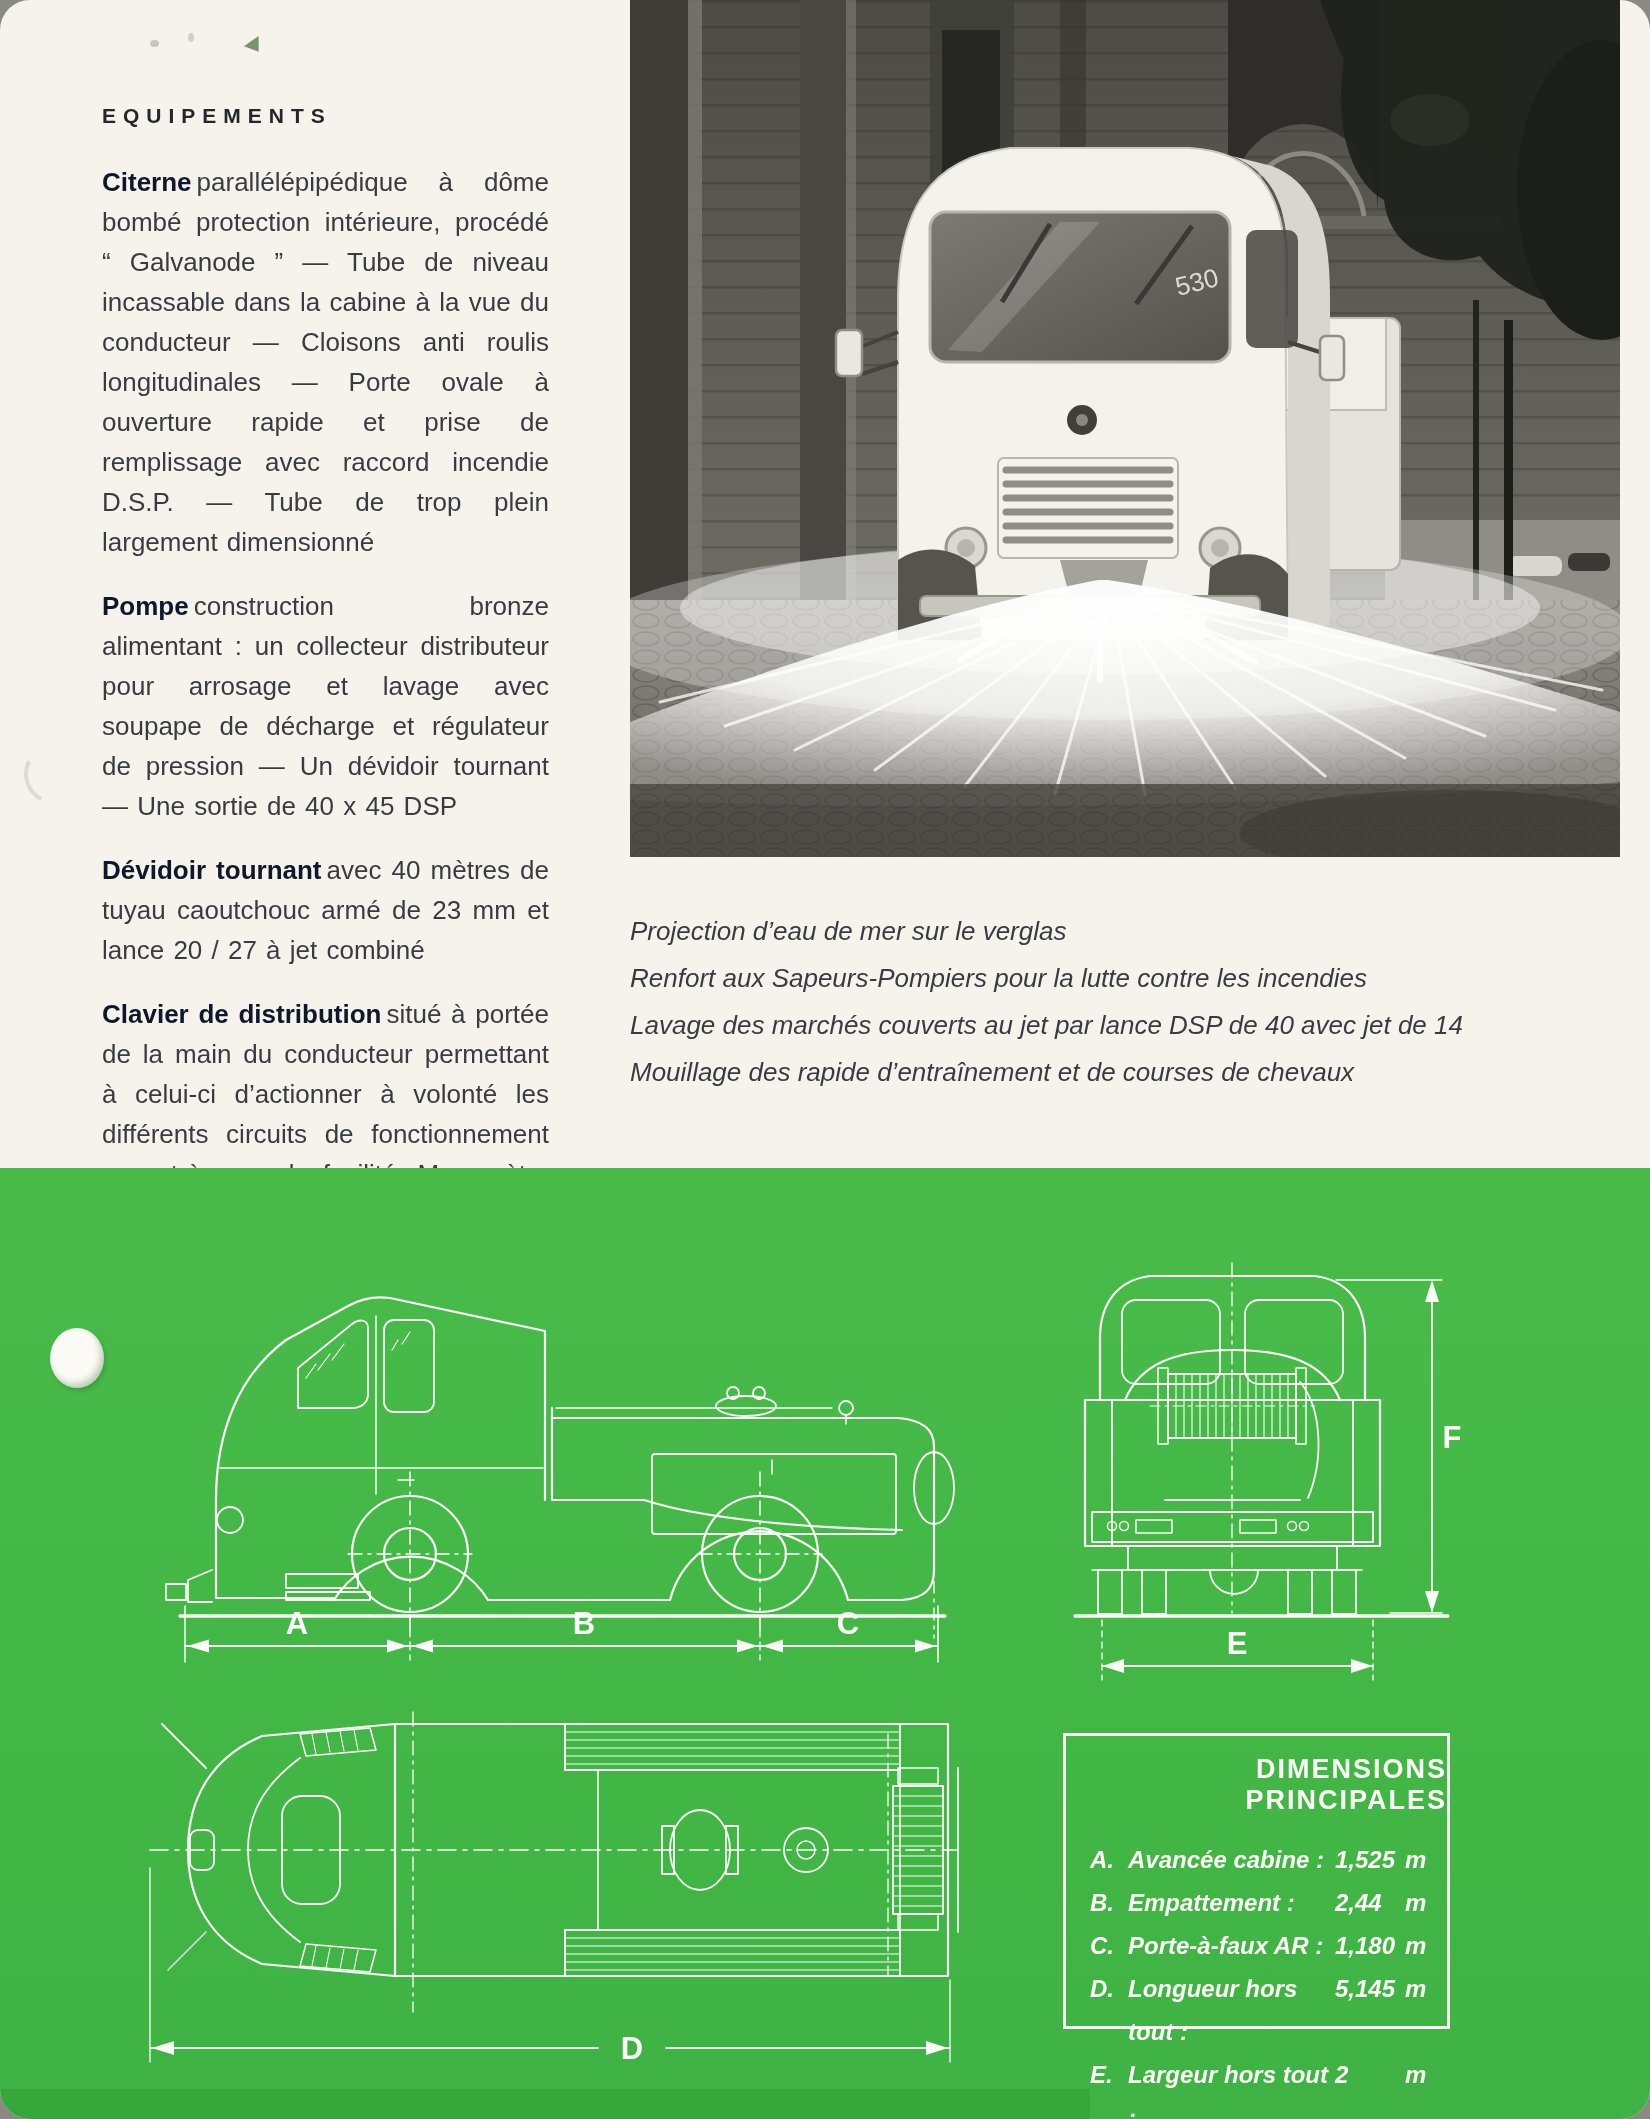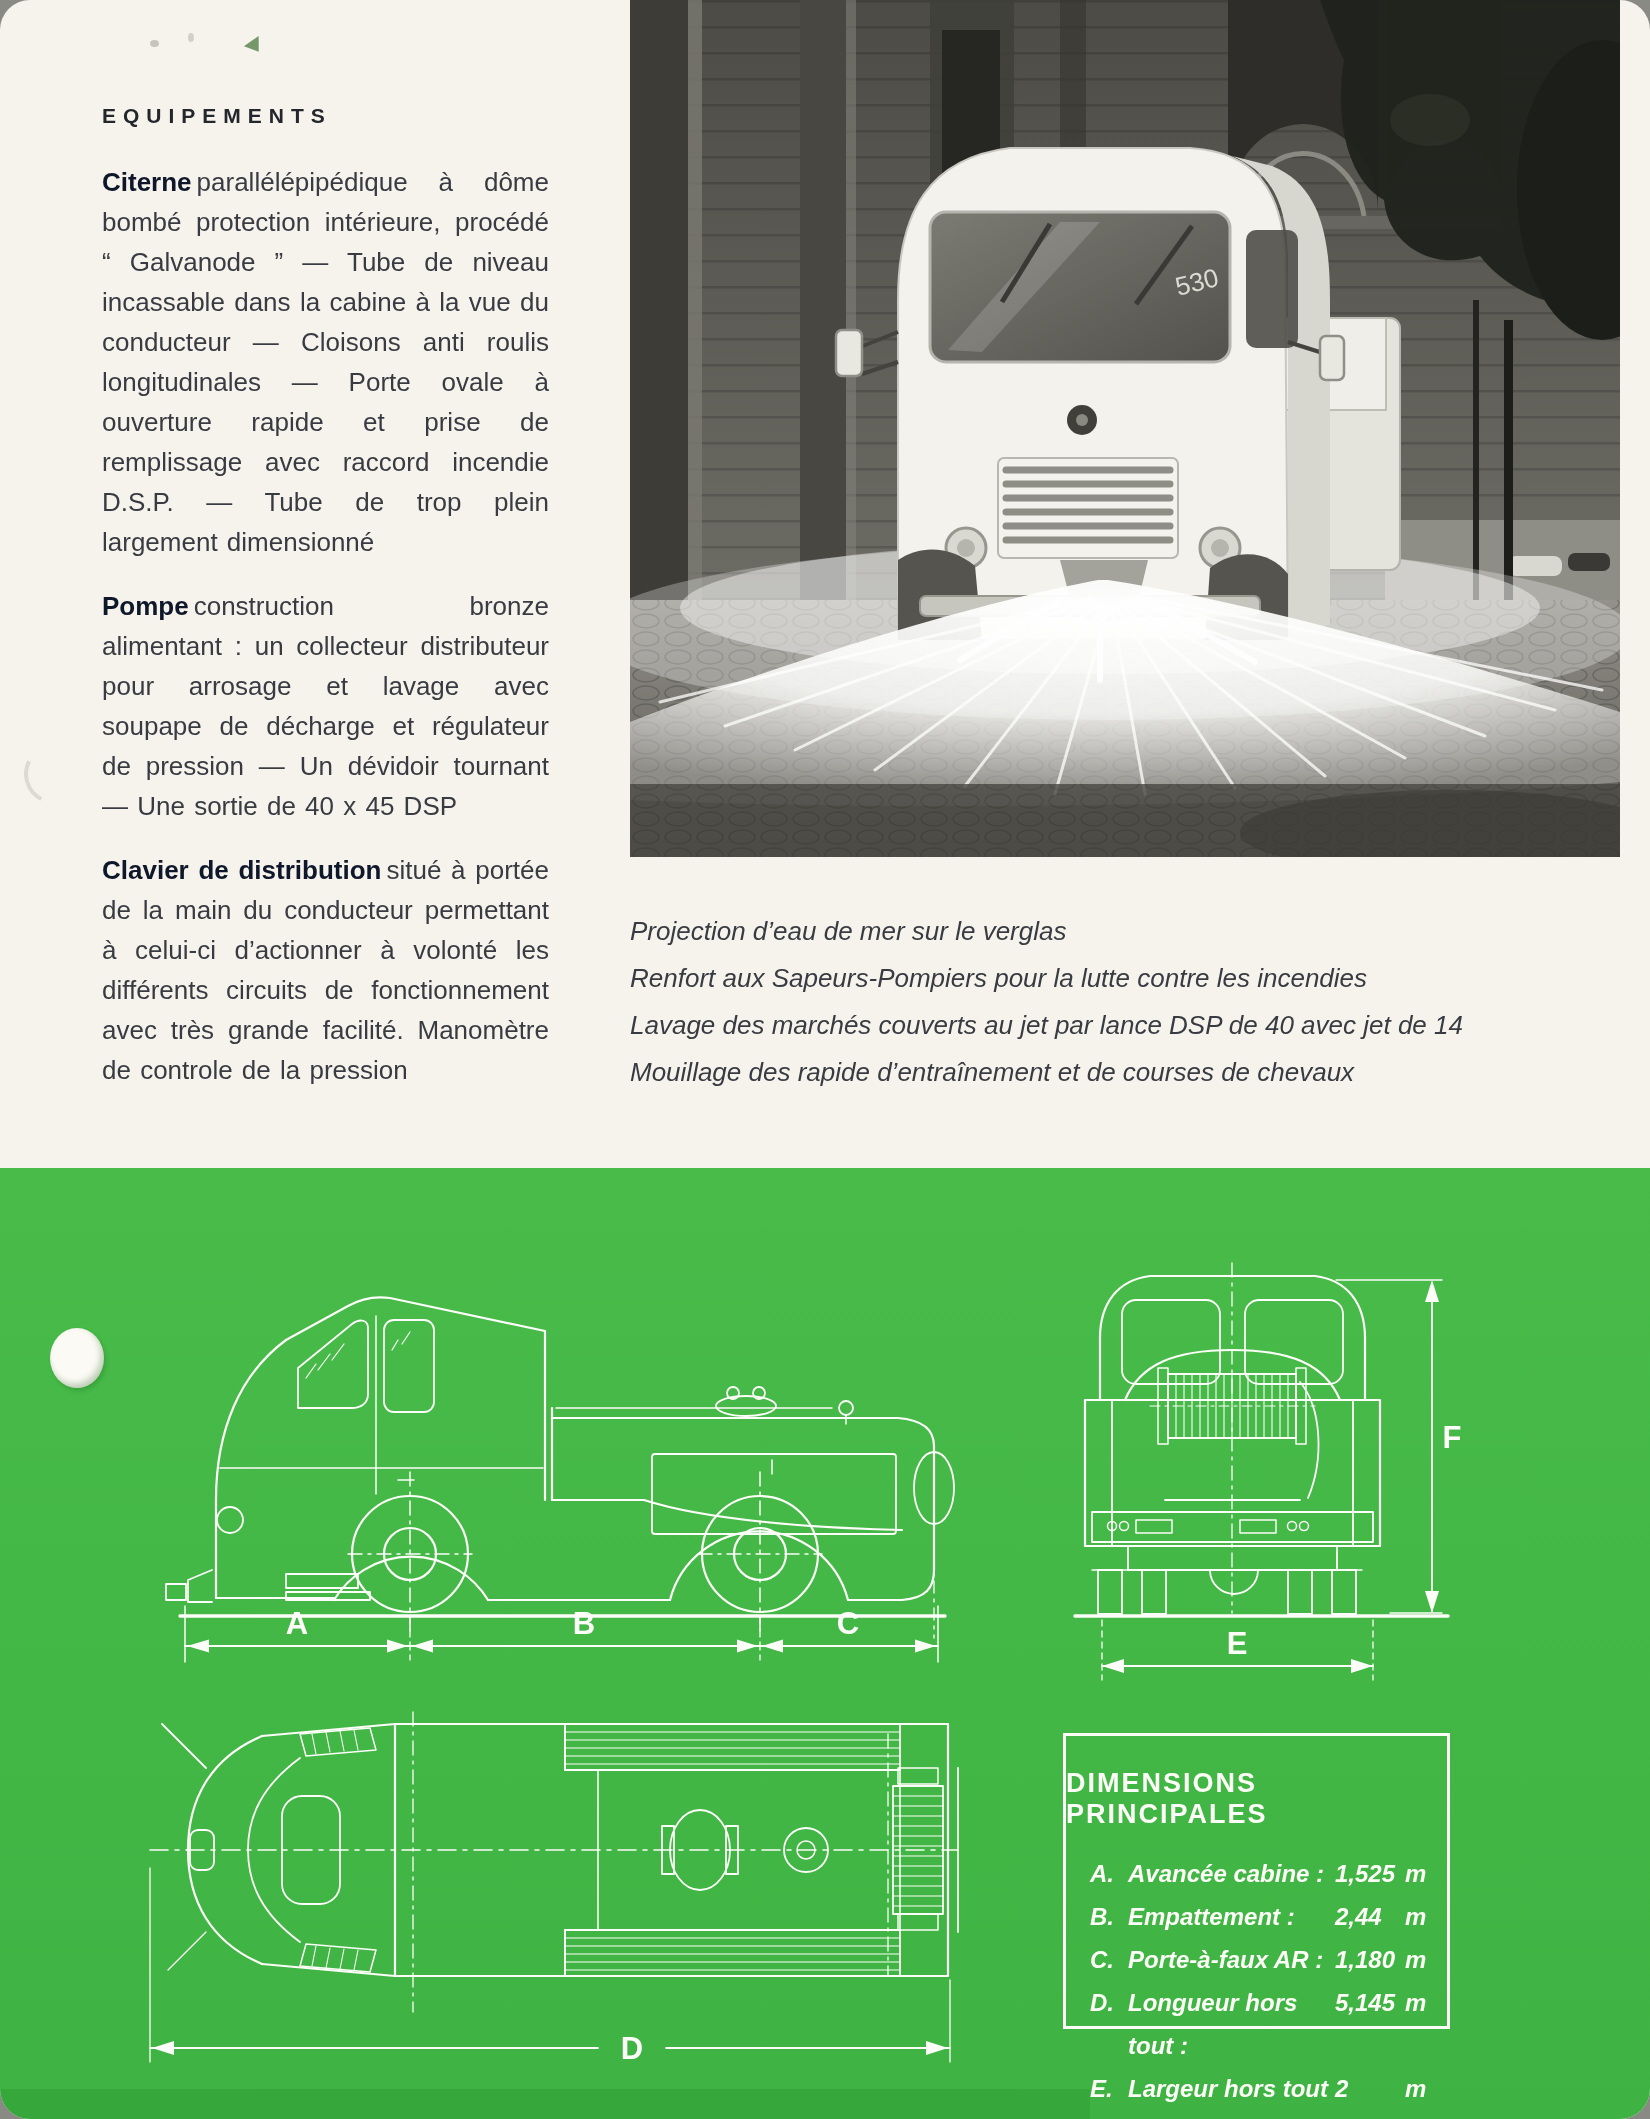--- a/index.html
+++ b/index.html
@@ -53,22 +53,22 @@
     position:absolute;left:0;bottom:0;width:1090px;height:30px;
     background:rgba(10,100,15,.14);
   }
   .drawings{position:absolute;left:0;top:0;width:1650px;height:951px;}
   
   .dim-table{
     position:absolute;left:1063px;top:565px;width:381px;height:290px;
     border:3px solid #fdfdf8;color:#fdfdf8;
   }
   .dim-title{
-    text-align:left;font-size:27px;font-weight:700;letter-spacing:2px;
-    margin-top:32px;margin-bottom:22px;
+    text-align:right;font-size:27px;font-weight:700;letter-spacing:2px;
+    margin-top:18px;margin-bottom:22px;
   }
   .dim-row{
     display:flex;align-items:baseline;padding-left:24px;padding-right:16px;
     font-size:24px;line-height:43px;font-style:italic;font-weight:600;
   }
   .dim-key{width:38px;}
   .dim-label{flex:1;}
   .dim-val{width:70px;}
   .dim-unit{width:26px;}
 </style>
@@ -78,20 +78,21 @@
 <div class="page">
 
   <div class="speck speck1"></div>
   <div class="speck speck2"></div>
   <div class="green-arrow"></div>
 
   <div class="left-col">
     <h1 class="section-heading">EQUIPEMENTS</h1>
     <p><b>Citerne</b><span>parallélépipédique à dôme bombé protection intérieure, procédé “ Galvanode ” — Tube de niveau incassable dans la cabine à la vue du conducteur — Cloisons anti roulis longitudinales — Porte ovale à ouverture rapide et prise de remplissage avec raccord incendie D.S.P. — Tube de trop plein largement dimensionné</span></p>
     <p><b>Pompe</b><span>construction bronze alimentant : un collecteur distributeur pour arrosage et lavage avec soupape de décharge et régulateur de pression — Un dévidoir tournant — Une sortie de 40 x 45 DSP</span></p>
+    <p><b>Dévidoir tournant</b><span>avec 40 mètres de tuyau caoutchouc armé de 23 mm et lance 20 / 27 à jet combiné</span></p>
     <p><b>Clavier de distribution</b><span>situé à portée de la main du conducteur permettant à celui-ci d’actionner à volonté les différents circuits de fonctionnement avec très grande facilité. Manomètre de controle de la pression</span></p>
   </div>
 
   <div class="hole-crescent"></div>
 
   <div class="photo">
   <svg width="990" height="857" viewBox="0 0 990 857">
     <defs>
       <linearGradient id="bgGrad" x1="0" y1="0" x2="0" y2="1">
         <stop offset="0" stop-color="#4c4b45"></stop>

